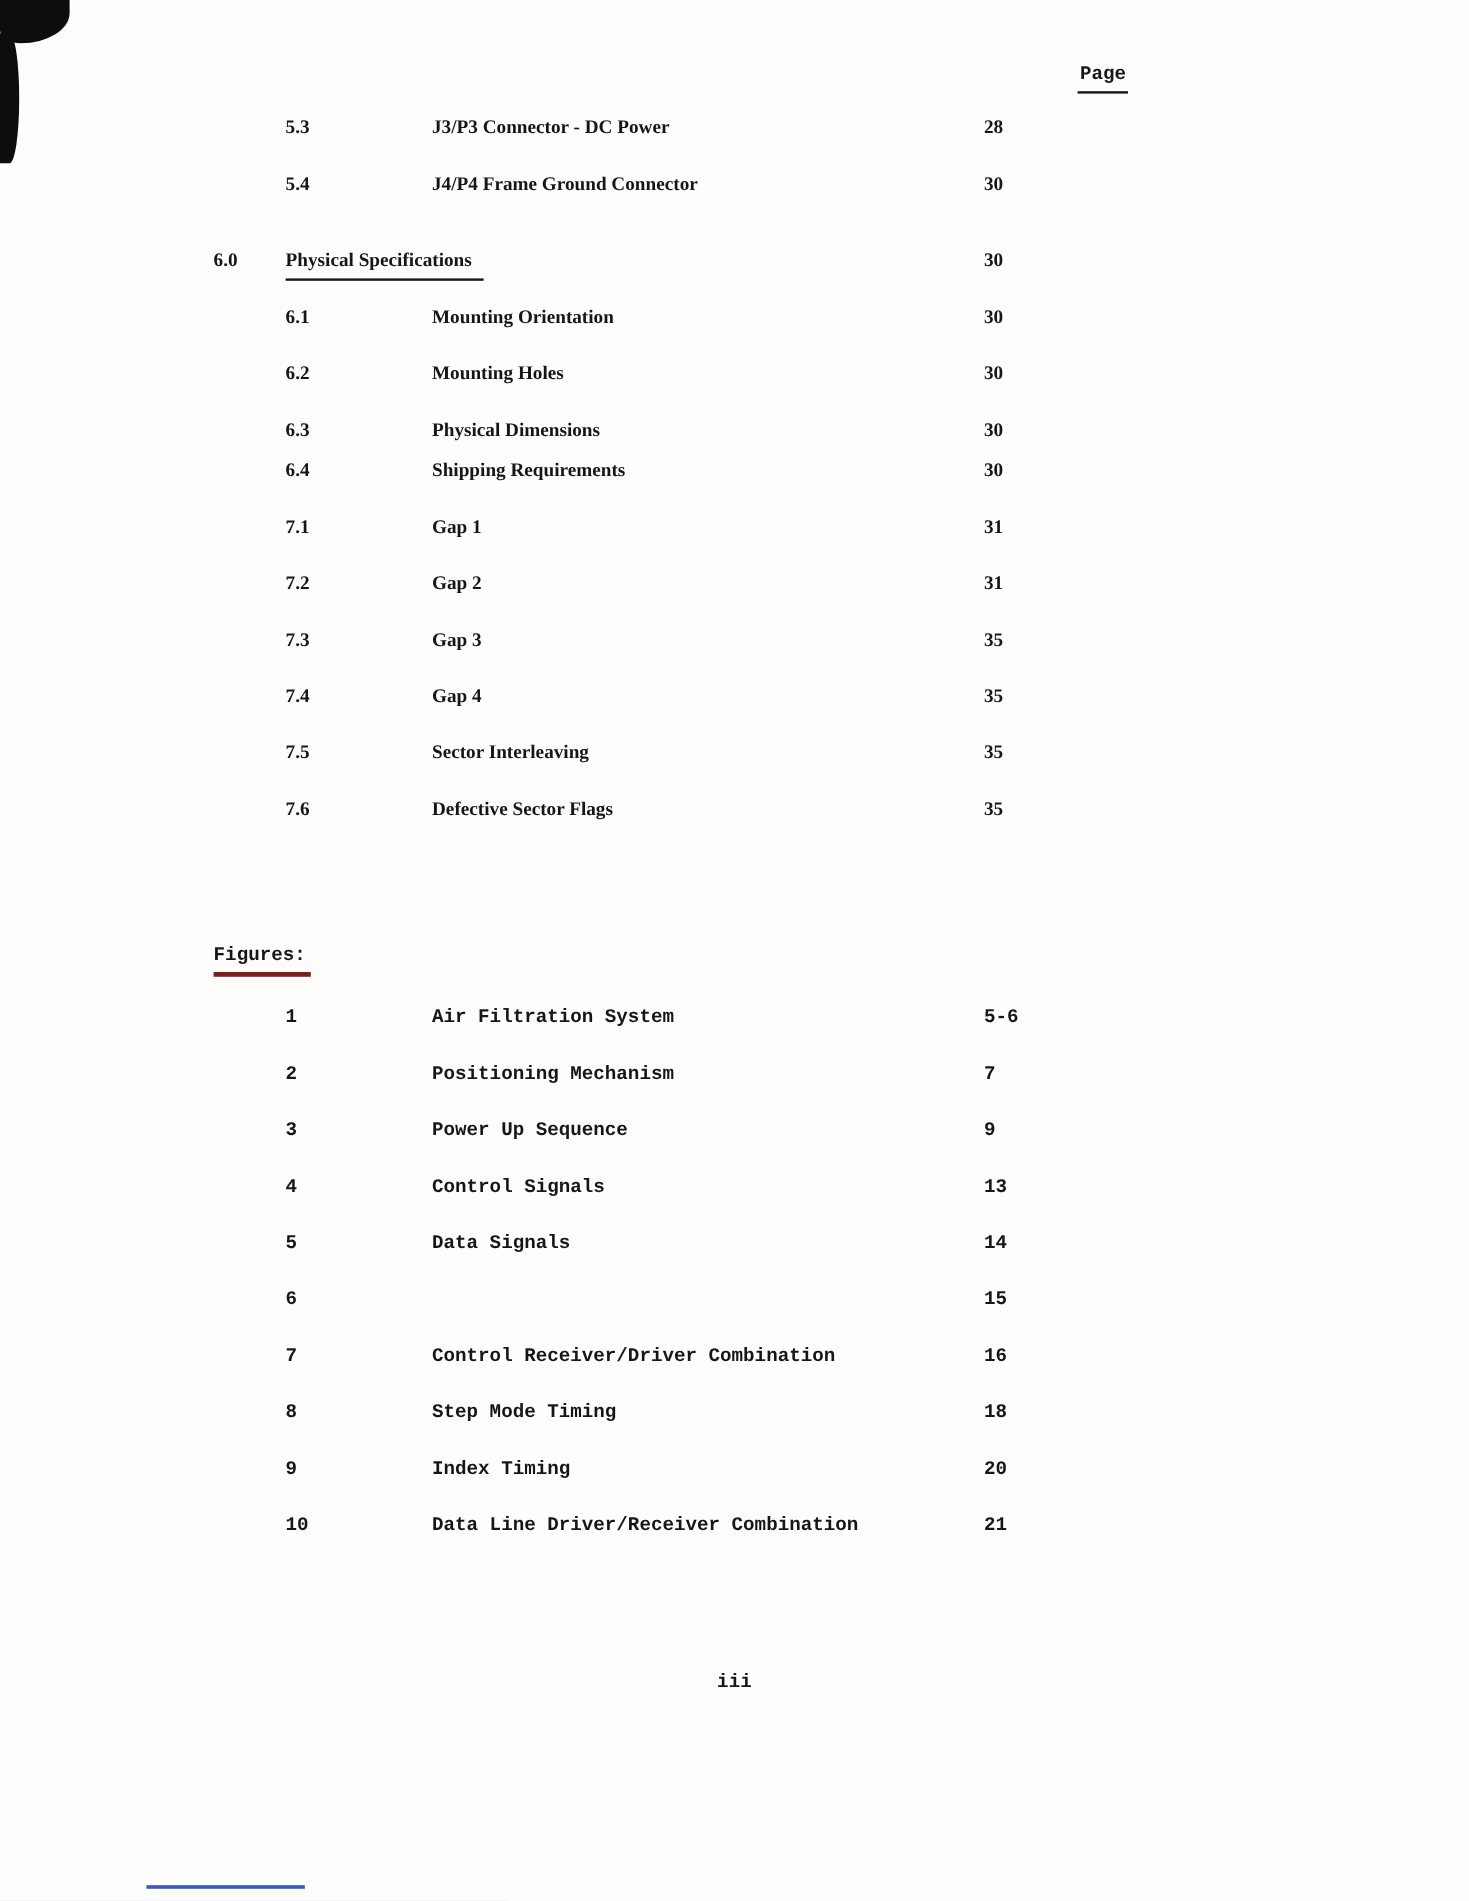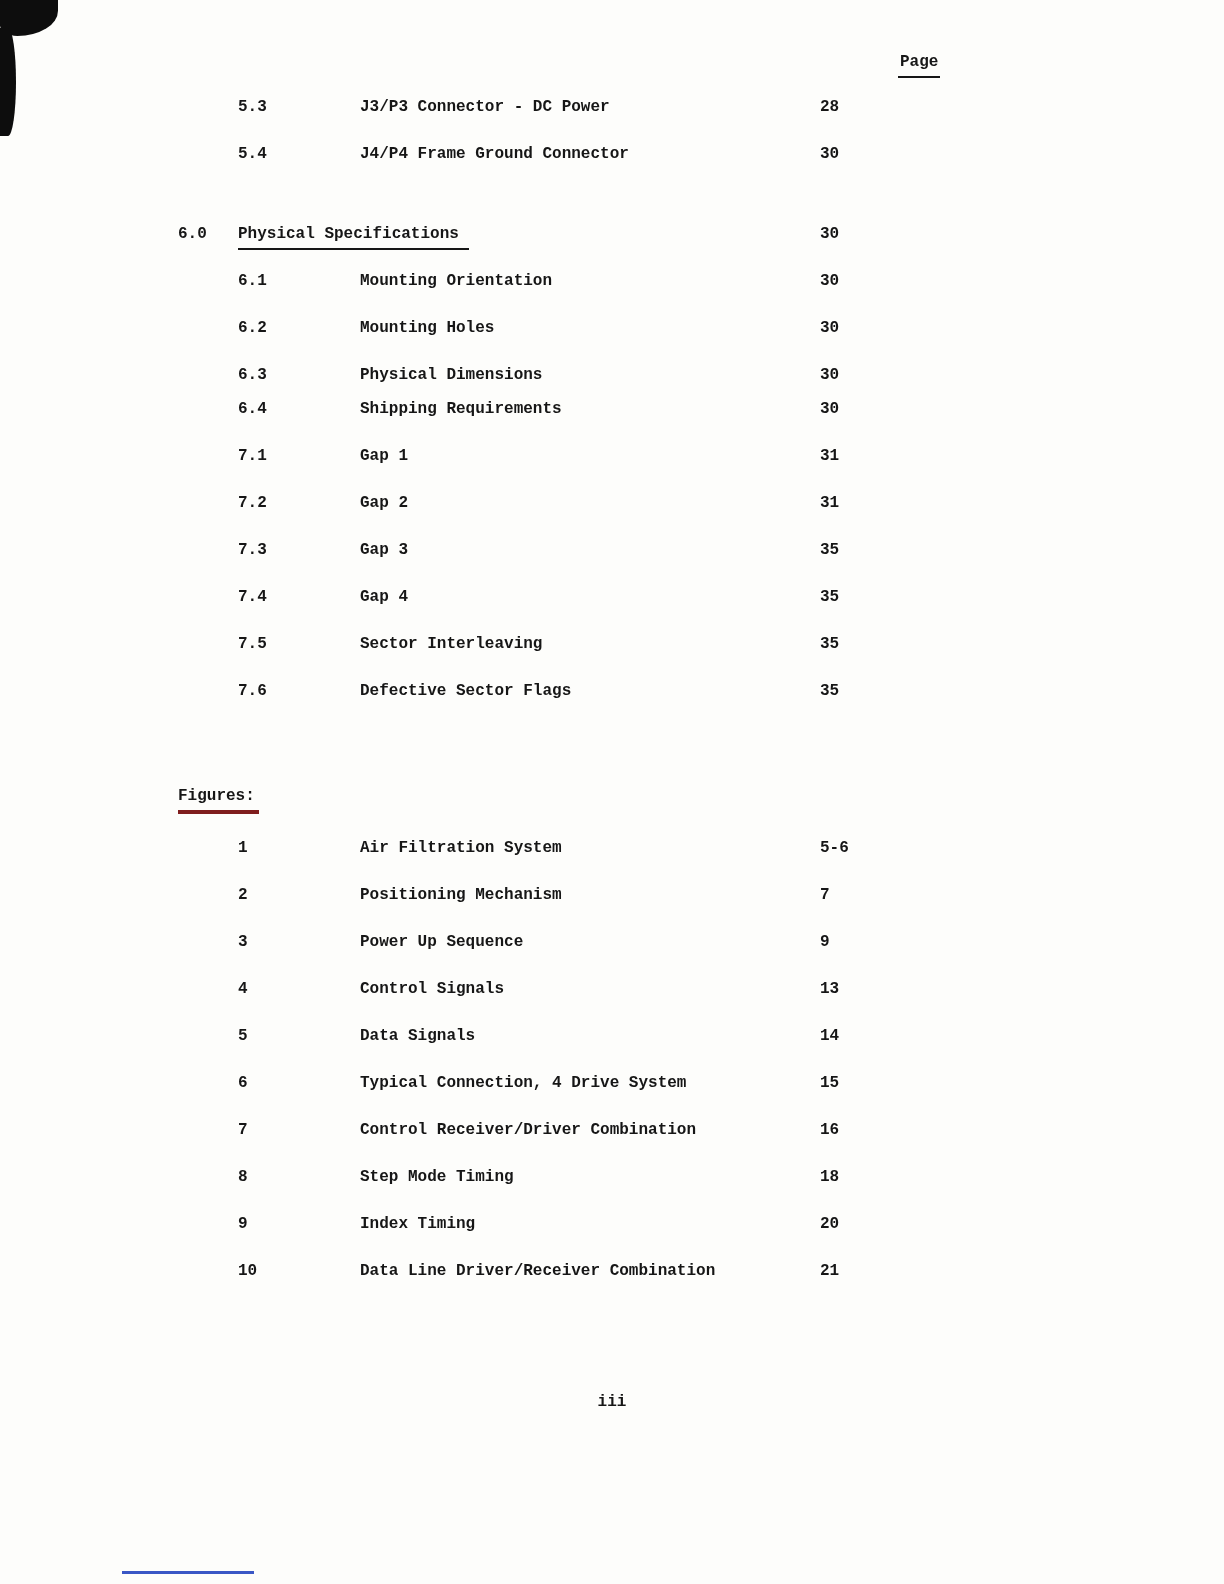--- a/index.html
+++ b/index.html
@@ -24,33 +24,33 @@
   .blue-line { position: absolute; left: 122px; top: 1571px; width: 132px; height: 3px; background: #3a57c5; }
 
   .page-label {
     position: absolute;
     left: 898px; top: 50px;
     border-bottom: 2px solid #161616;
     padding: 0 2px 2px 2px;
   }
 
   .list { position: absolute; left: 0; right: 0; }
-  .toc-list { top: 95px; }
+  .toc-list { top: 95px; font-family: Liberation Serif, serif; }
   .figures-list { top: 836px; }
 
   .row { position: relative; height: 24px; margin-bottom: 23px; }
   .row .num   { position: absolute; left: 238px; }
   .row .title { position: absolute; left: 360px; white-space: nowrap; }
   .row .pg    { position: absolute; left: 820px; width: 128px; text-align: left; }
 
   .row.section .num   { left: 178px; }
   .row.section .title { left: 238px; border-bottom: 2px solid #161616; padding: 0 10px 2px 0; }
 
   
-  .toc-list .row:nth-child(2) { margin-bottom: 56px; } 
+  .toc-list .row:nth-child(2) { margin-bottom: 40px; } 
   .toc-list .row:nth-child(6) { margin-bottom: 10px; } 
   .toc-list .row:nth-child(7) { } 
 
   .figures-heading {
     position: absolute;
     left: 178px; top: 784px;
     border-bottom: 4px solid #7f1d1d;
     padding: 0 4px 2px 0;
   }
 
@@ -161,21 +161,20 @@
     <span class="title">Control Signals</span>
     <span class="pg">13</span>
   </div>
       <div class="row">
     <span class="num">5</span>
     <span class="title">Data Signals</span>
     <span class="pg">14</span>
   </div>
       <div class="row">
     <span class="num">6</span>
-    <span class="title">Typical Connection, 4 Drive System</span>
     <span class="pg">15</span>
   </div>
       <div class="row">
     <span class="num">7</span>
     <span class="title">Control Receiver/Driver Combination</span>
     <span class="pg">16</span>
   </div>
       <div class="row">
     <span class="num">8</span>
     <span class="title">Step Mode Timing</span>

